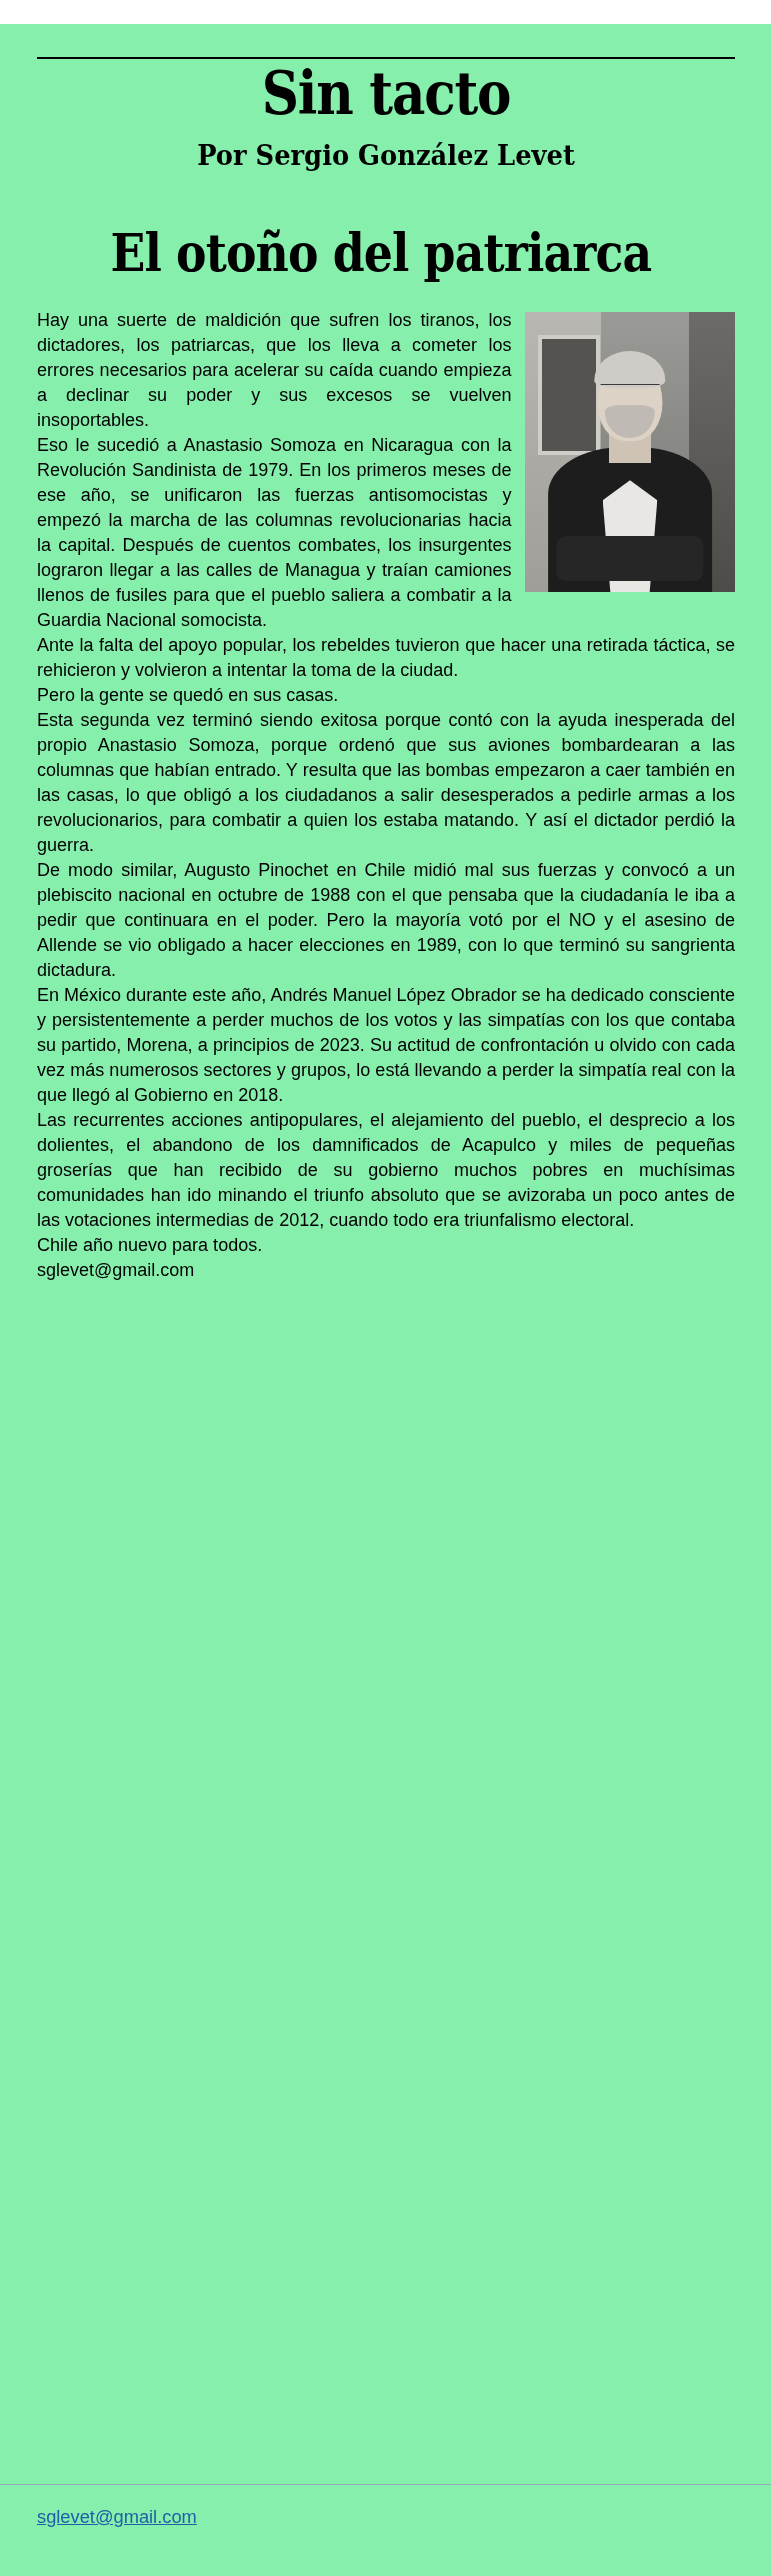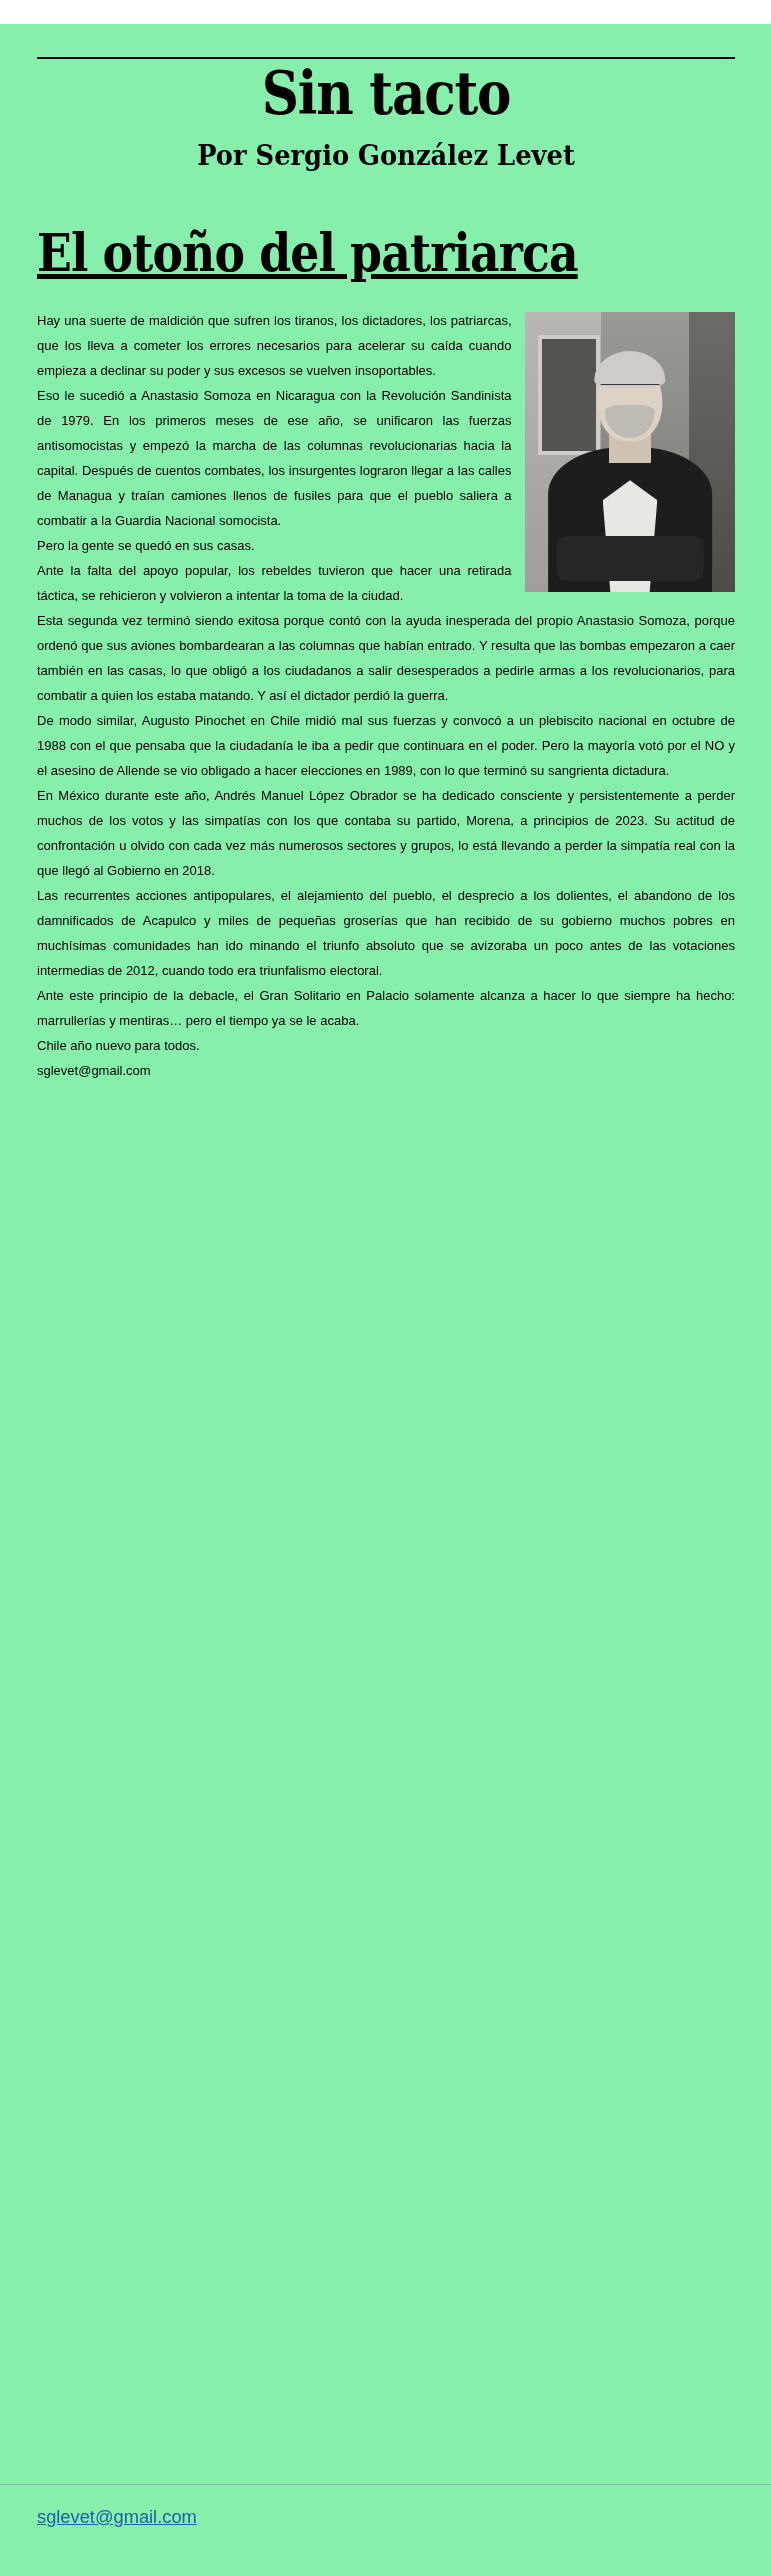--- a/index.html
+++ b/index.html
@@ -47,35 +47,34 @@
     font-weight: bold;
     font-size: 28px;
     line-height: 1.1;
     margin: 17.4px 0 0 0;
     transform: scaleX(0.92);
     transform-origin: center;
   }
   .headline-wrap {
     margin-top: 54px;
     margin-bottom: 29px;
-    text-align: left;
-    text-decoration: underline;
+    text-align: right;
   }
   .headline {
     font-family: "DejaVu Serif", serif;
     font-weight: bold;
     font-size: 52px;
     line-height: 1.02;
     letter-spacing: -1px;
     margin: 0;
     transform: scaleX(0.88);
     transform-origin: left center;
   }
   .article {
-    font-size: 13px;
+    font-size: 18px;
     line-height: 25px;
     text-align: justify;
     text-justify: inter-word;
     hyphens: auto;
   }
   .article p {
     margin: 0;
     text-indent: 0;
   }
   .photo {
@@ -237,27 +236,26 @@
       <div class="arms"></div>
       <div class="neck"></div>
       <div class="head"></div>
       <div class="hair"></div>
       <div class="glasses"></div>
       <div class="beard"></div>
     </div>
 
     <p>Hay una suerte de maldición que sufren los tiranos, los dictadores, los patriarcas, que los lleva a cometer los errores necesarios para acelerar su caída cuando empieza a declinar su poder y sus excesos se vuelven insoportables.</p>
     <p>Eso le sucedió a Anastasio Somoza en Nicaragua con la Revolución Sandinista de 1979. En los primeros meses de ese año, se unificaron las fuerzas antisomocistas y empezó la marcha de las columnas revolucionarias hacia la capital. Después de cuentos combates, los insurgentes lograron llegar a las calles de Managua y traían camiones llenos de fusiles para que el pueblo saliera a combatir a la Guardia Nacional somocista.</p>
+    <p>Ante la falta del apoyo popular, los rebeldes tuvieron que hacer una retirada táctica, se rehicieron y volvieron a intentar la toma de la ciudad.</p>
     <p>Pero la gente se quedó en sus casas.</p>
-    <p>Ante la falta del apoyo popular, los rebeldes tuvieron que hacer una retirada táctica, se rehicieron y volvieron a intentar la toma de la ciudad.</p>
     <p>Esta segunda vez terminó siendo exitosa porque contó con la ayuda inesperada del propio Anastasio Somoza, porque ordenó que sus aviones bombardearan a las columnas que habían entrado. Y resulta que las bombas empezaron a caer también en las casas, lo que obligó a los ciudadanos a salir desesperados a pedirle armas a los revolucionarios, para combatir a quien los estaba matando. Y así el dictador perdió la guerra.</p>
     <p>De modo similar, Augusto Pinochet en Chile midió mal sus fuerzas y convocó a un plebiscito nacional en octubre de 1988 con el que pensaba que la ciudadanía le iba a pedir que continuara en el poder. Pero la mayoría votó por el NO y el asesino de Allende se vio obligado a hacer elecciones en 1989, con lo que terminó su sangrienta dictadura.</p>
     <p>En México durante este año, Andrés Manuel López Obrador se ha dedicado consciente y persistentemente a perder muchos de los votos y las simpatías con los que contaba su partido, Morena, a principios de 2023. Su actitud de confrontación u olvido con cada vez más numerosos sectores y grupos, lo está llevando a perder la simpatía real con la que llegó al Gobierno en 2018.</p>
     <p>Las recurrentes acciones antipopulares, el alejamiento del pueblo, el desprecio a los dolientes, el abandono de los damnificados de Acapulco y miles de pequeñas groserías que han recibido de su gobierno muchos pobres en muchísimas comunidades han ido minando el triunfo absoluto que se avizoraba un poco antes de las votaciones intermedias de 2012, cuando todo era triunfalismo electoral.</p>
-    <p>Ante este principio de la debacle, el Gran Solitario en Palacio solamente alcanza a hacer lo que siempre ha hecho: marrullerías y mentiras… pero el tiempo ya se le acaba.</p>
     <p>Chile año nuevo para todos.</p>
     <p>sglevet@gmail.com</p>
   </div>
 
   <div class="footer">
     <a class="footer-email" href="#">sglevet@gmail.com</a>
   </div>
 
 </div>
 

